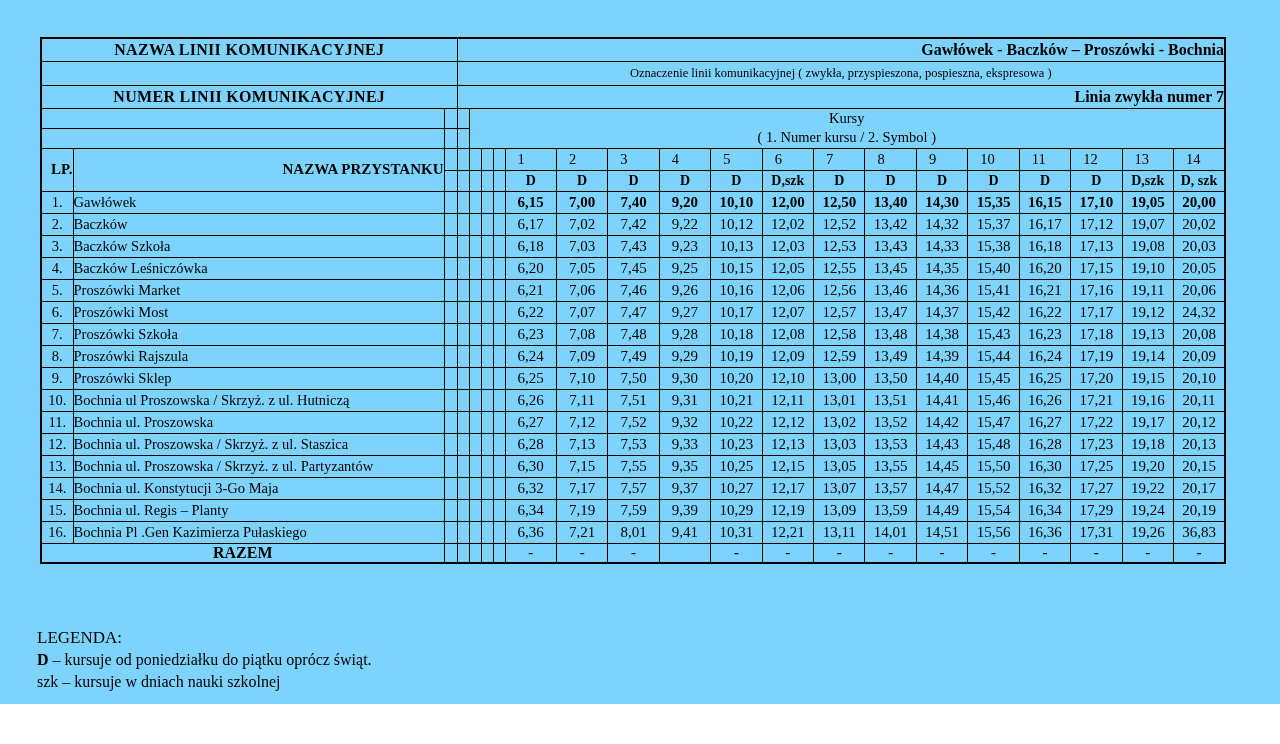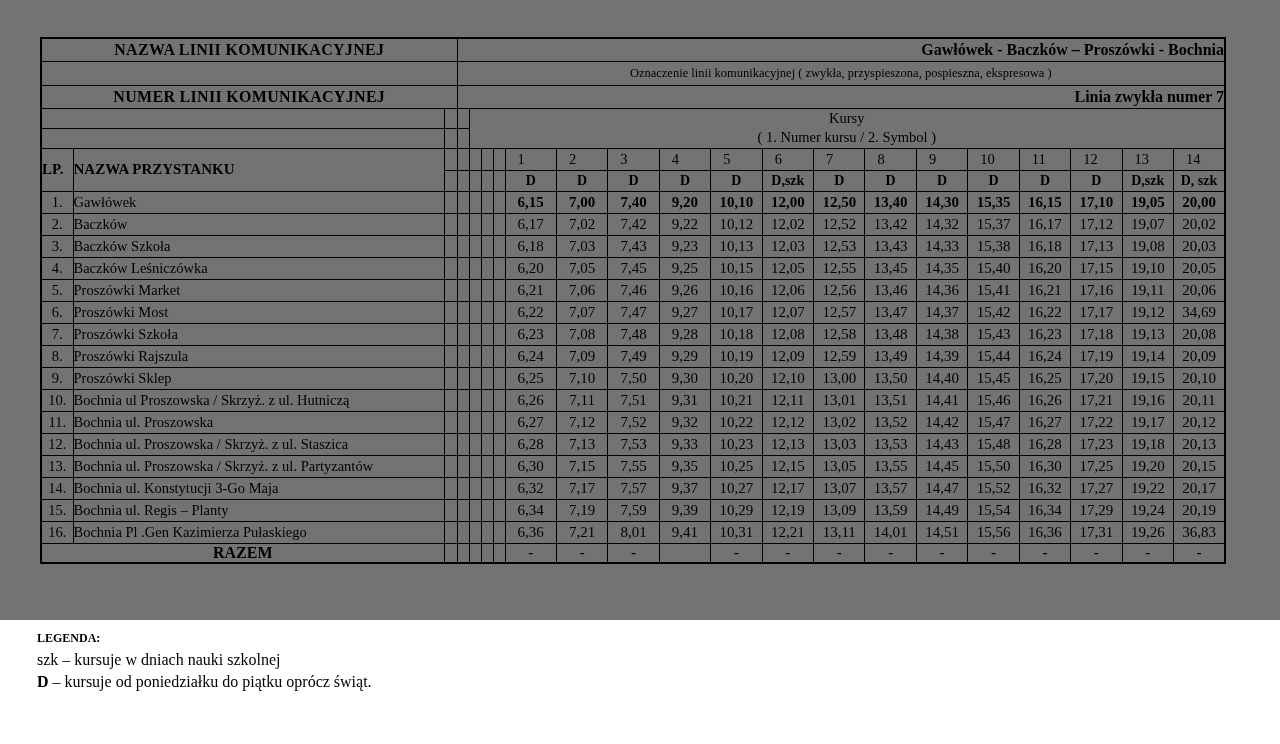--- a/index.html
+++ b/index.html
@@ -4,21 +4,21 @@
 <style>
   * { box-sizing: border-box; margin: 0; padding: 0; }
   html, body { background: #ffffff; }
   body {
     width: 1280px; height: 744px;
     position: relative;
     font-family: "Liberation Serif", serif;
     color: #000;
     overflow: hidden;
   }
-  .sheet { position: relative; width: 1280px; height: 620px; background: #737373; }
+  .sheet { position: relative; width: 1280px; height: 704px; background: #7dd3fc; }
 
   table.timetable {
     position: absolute; left: 40px; top: 37px;
     width: 1186px;
     border-collapse: collapse;
     table-layout: fixed;
     border: 2px solid #000;
   }
   td {
     border: 1px solid #000;
@@ -34,32 +34,32 @@
   tr.h5 td { height: 20px; }
   tr.h6 td { height: 22px; }
   tr.h7 td { height: 21px; }
   tbody.stops tr td { height: 22px; }
   tr.razem td { height: 20px; }
 
   .c-label { font-weight: bold; font-size: 16px; text-align: center; letter-spacing: .3px; }
   .c-route { font-weight: bold; font-size: 16px; text-align: right; }
   .c-note  { font-size: 12.5px; text-align: center; }
   .kursy   { text-align: center; font-size: 14.5px; line-height: 19px; }
-  .th-lp, .th-stop { font-weight: bold; font-size: 15px; text-align: left; }
+  .th-lp, .th-stop { font-weight: bold; font-size: 15px; text-align: right; }
   .num  { font-size: 14.5px; text-align: left; padding-left: 12px; }
   .sym  { font-size: 14px; font-weight: bold; text-align: center; }
   .lp   { font-size: 14.5px; text-align: center; }
   .stop { font-size: 14.5px; text-align: left; }
   .time { font-size: 15px; text-align: center; }
   tbody.stops tr:first-child td.time { font-weight: bold; }
   .sum-label { font-weight: bold; font-size: 16px; text-align: center; }
   .sum-val   { font-weight: bold; font-size: 15px; text-align: center; }
 
   .legend { position: absolute; left: 37px; top: 627px; font-size: 16px; line-height: 22px; }
-  .legend .legend-title { font-weight: bold; font-size: 12px; }
+  .legend .legend-title { font-weight: normal; font-size: 17px; }
   .legend .term-bold { font-weight: bold; }
 </style>
 </head>
 <body>
 
 <div class="sheet">
 
   <table class="timetable">
     <colgroup>
       <col style="width:32px">
@@ -413,21 +413,21 @@
             <td class="time">14,37</td>
 
             <td class="time">15,42</td>
 
             <td class="time">16,22</td>
 
             <td class="time">17,17</td>
 
             <td class="time">19,12</td>
 
-            <td class="time">34,69</td>
+            <td class="time">24,32</td>
 
         </tr>
 
         <tr>
           <td class="lp">7.</td>
           <td class="stop">Proszówki Szkoła</td>
           <td></td>
           <td></td>
           <td></td>
           <td></td>
@@ -852,17 +852,17 @@
           <td class="sum-val">-</td>
 
           <td class="sum-val">-</td>
 
       </tr>
     </tbody>
   </table>
 
   <div class="legend">
     <div class="legend-title">LEGENDA:</div>
+    <div><span class="term-bold">D</span><span> – kursuje od poniedziałku do piątku oprócz świąt.</span></div>
     <div>szk – kursuje w dniach nauki szkolnej</div>
-    <div><span class="term-bold">D</span><span> – kursuje od poniedziałku do piątku oprócz świąt.</span></div>
   </div>
 
 </div>
 
 </body></html>

